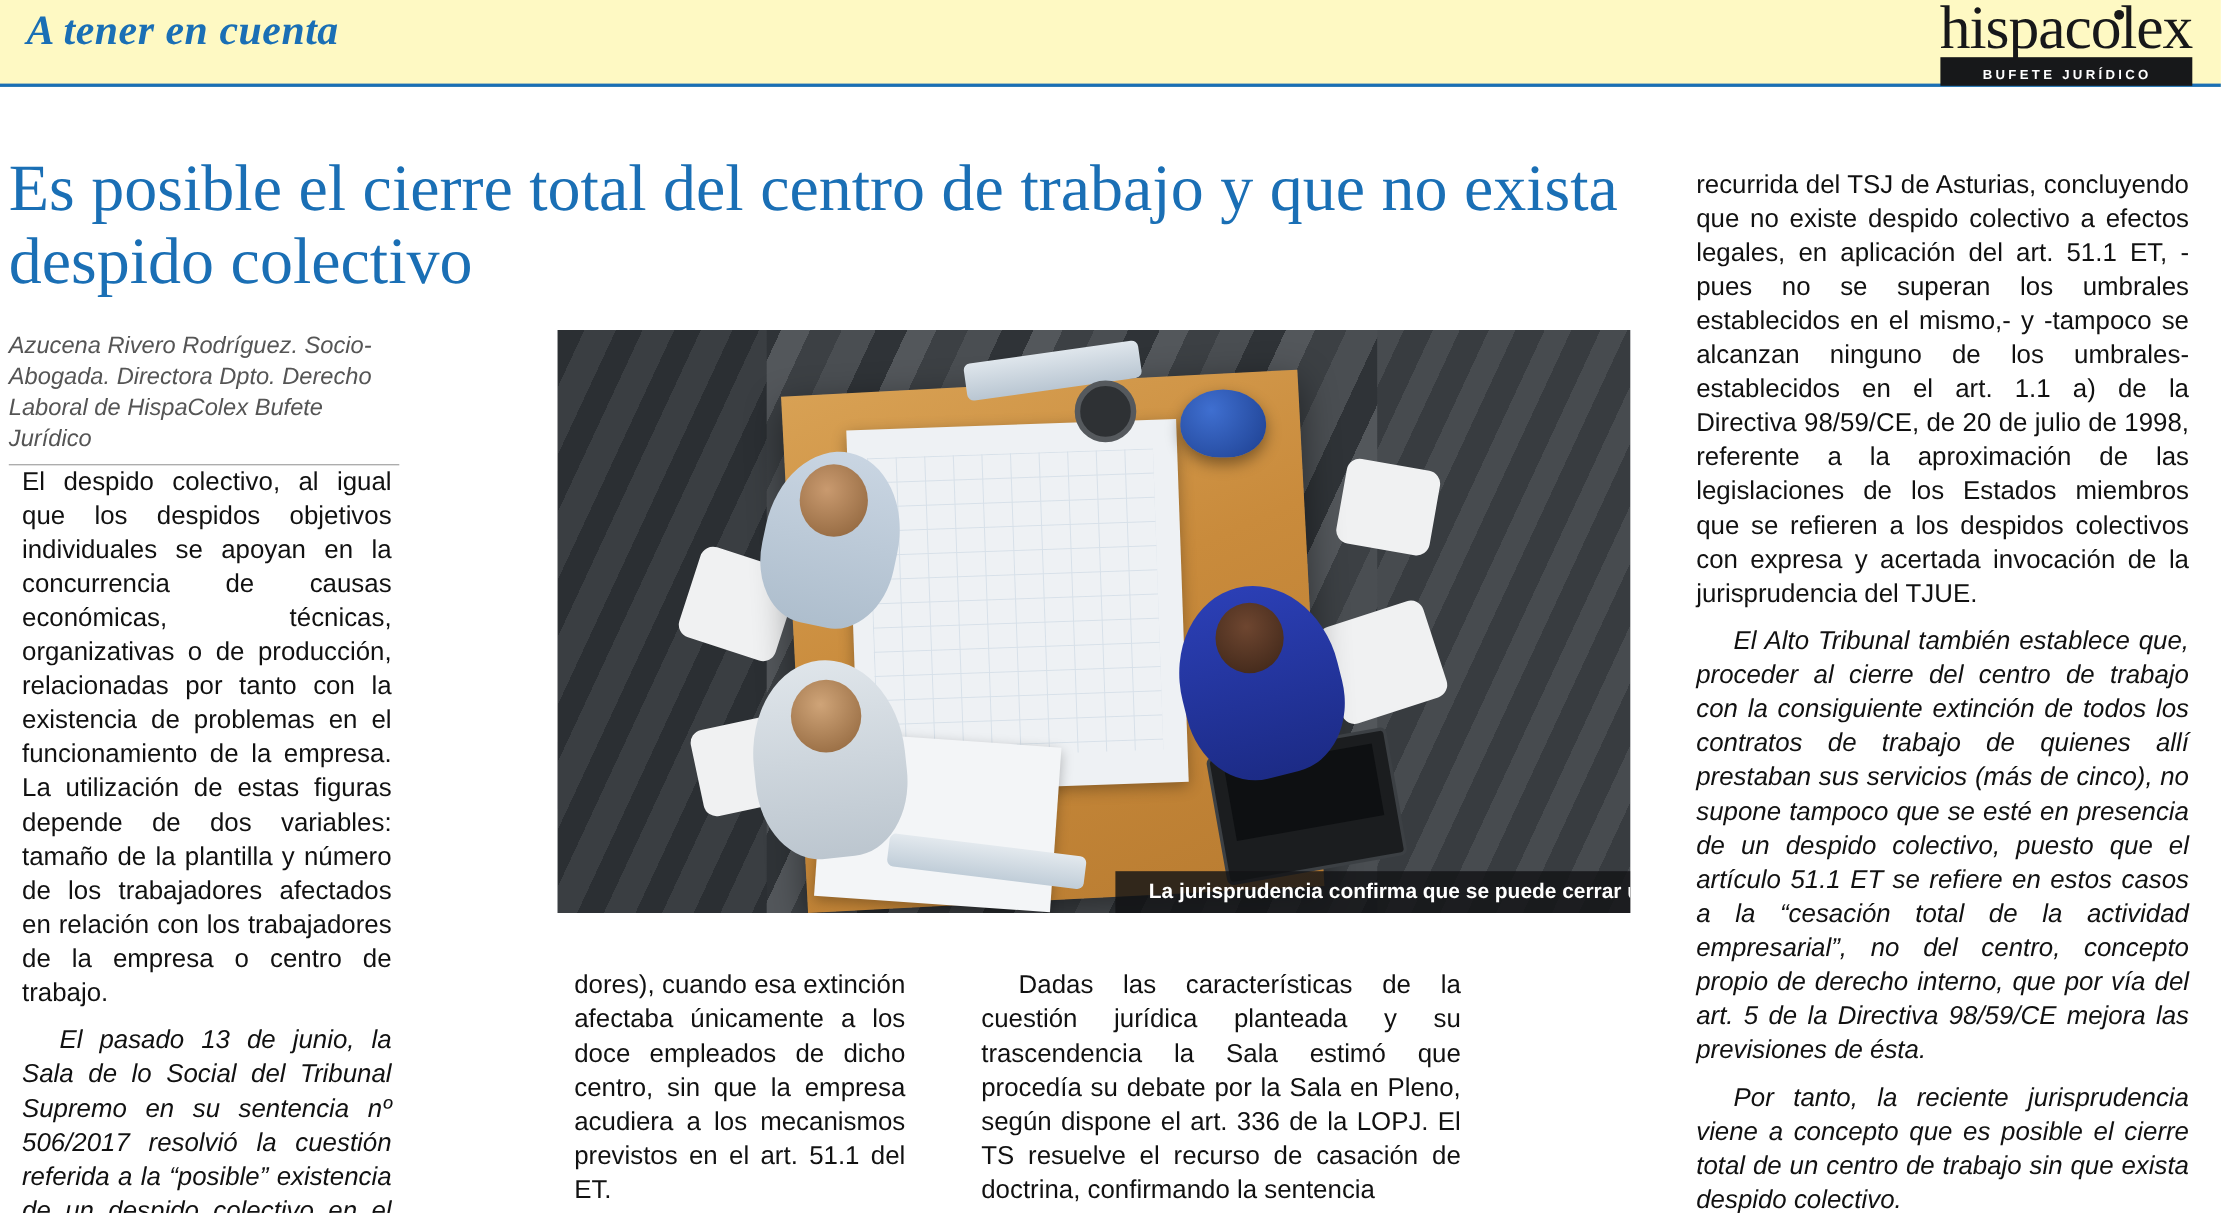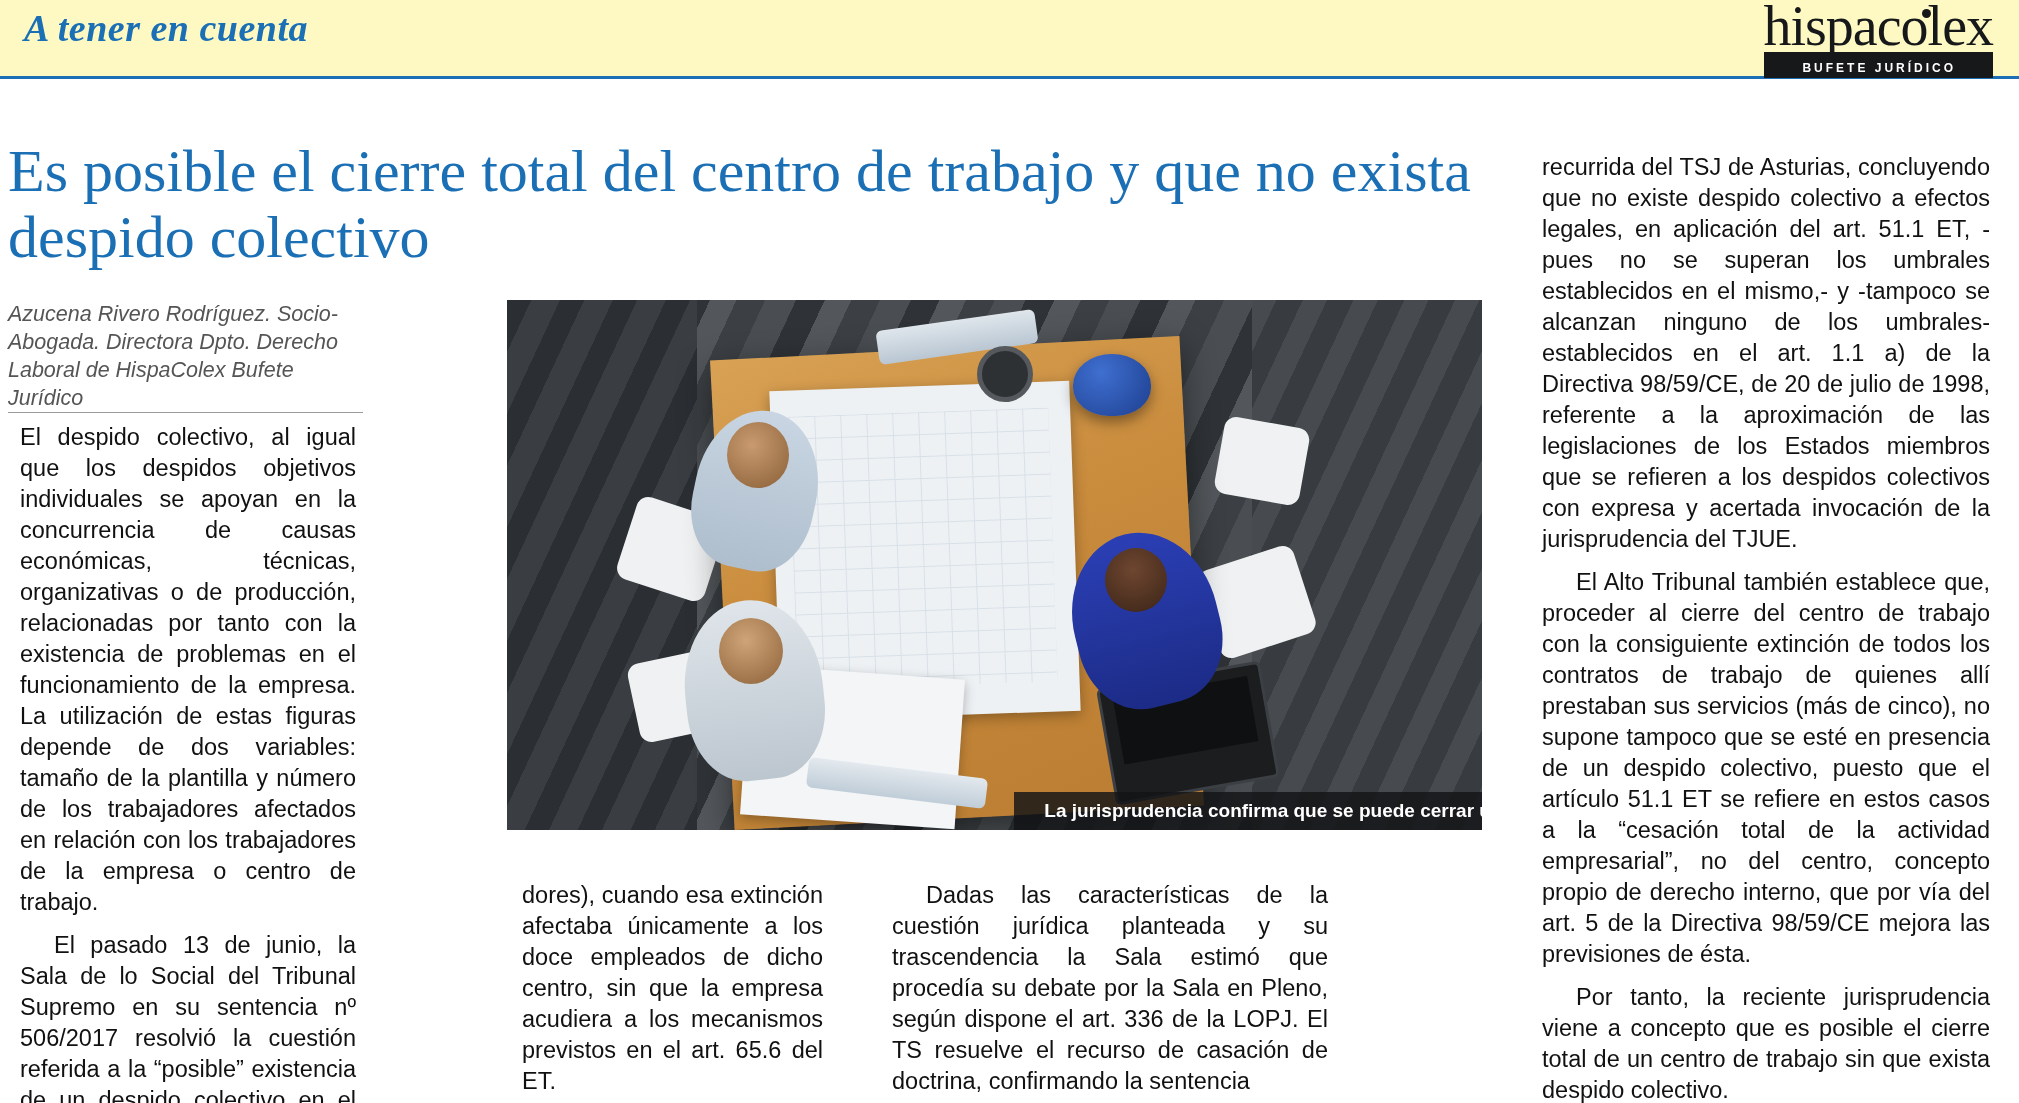--- a/index.html
+++ b/index.html
@@ -85,32 +85,33 @@
 
   
   .col {
     position: absolute;
     font-size: 23.5px;
     line-height: 31px;
     text-align: justify;
     font-family: "Liberation Sans", sans-serif;
   }
   .col p { margin: 12px; }
-  .col p + p { text-indent: 34px; }
+  .col p + p { text-indent: 34px; font-style: italic; }
 
   .byline {
     position: absolute;
     left: 8px;
     top: 300px;
     width: 355px;
     font-family: "Liberation Sans", sans-serif;
     font-style: italic;
     font-size: 21.5px;
     line-height: 28px;
     color: #555555;
+    padding-bottom: 10px;
     border-bottom: 1px solid #9a9a9a;
   }
 
   #col1 { left: 8px; top: 410px; width: 360px; }
   #col2 { left: 510px; top: 868px; width: 325px; }
   #col3 { left: 880px; top: 868px; width: 460px; }
   #col4 { left: 1530px; top: 140px; width: 472px; }
 
   
   .photo {
@@ -313,21 +314,21 @@
 
   <figcaption class="caption">La jurisprudencia confirma que se puede cerrar un centro de trabajo sin que exista despido colectivo</figcaption>
 </figure>
 
 <div class="col" id="col1">
   <p>El despido colectivo, al igual que los despidos objetivos individuales se apoyan en la concurrencia de causas económicas, técnicas, organizativas o de producción, relacionadas por tanto con la existencia de problemas en el funcionamiento de la empresa. La utilización de estas figuras depende de dos variables: tamaño de la plantilla y número de los trabajadores afectados en relación con los trabajadores de la empresa o centro de trabajo.</p>
   <p>El pasado 13 de junio, la Sala de lo Social del Tribunal Supremo en su sentencia nº 506/2017 resolvió la cuestión referida a la “posible” existencia de un despido colectivo en el supuesto en el que se produce la extinción de la totalidad de los contratos de trabajo de quienes prestaban servicios en un centro de una empresa (con más de 20.000 trabaja-</p>
 </div>
 
 <div class="col" id="col2">
-  <p>dores), cuando esa extinción afectaba únicamente a los doce empleados de dicho centro, sin que la empresa acudiera a los mecanismos previstos en el art. 65.6 del ET.</p>
+  <p>dores), cuando esa extinción afectaba únicamente a los doce empleados de dicho centro, sin que la empresa acudiera a los mecanismos previstos en el art. 51.1 del ET.</p>
 </div>
 
 <div class="col" id="col3">
   <p style="text-indent:34px">Dadas las características de la cuestión jurídica planteada y su trascendencia la Sala estimó que procedía su debate por la Sala en Pleno, según dispone el art. 336 de la LOPJ. El TS resuelve el recurso de casación de doctrina, confirmando la sentencia</p>
 </div>
 
 <div class="col" id="col4">
   <p>recurrida del TSJ de Asturias, concluyendo que no existe despido colectivo a efectos legales, en aplicación del art. 51.1 ET, -pues no se superan los umbrales establecidos en el mismo,- y -tampoco se alcanzan ninguno de los umbrales- establecidos en el art. 1.1 a) de la Directiva 98/59/CE, de 20 de julio de 1998, referente a la aproximación de las legislaciones de los Estados miembros que se refieren a los despidos colectivos con expresa y acertada invocación de la jurisprudencia del TJUE.</p>
   <p>El Alto Tribunal también establece que, proceder al cierre del centro de trabajo con la consiguiente extinción de todos los contratos de trabajo de quienes allí prestaban sus servicios (más de cinco), no supone tampoco que se esté en presencia de un despido colectivo, puesto que el artículo 51.1 ET se refiere en estos casos a la “cesación total de la actividad empresarial”, no del centro, concepto propio de derecho interno, que por vía del art. 5 de la Directiva 98/59/CE mejora las previsiones de ésta.</p>
   <p>Por tanto, la reciente jurisprudencia viene a concepto que es posible el cierre total de un centro de trabajo sin que exista despido colectivo.</p>

